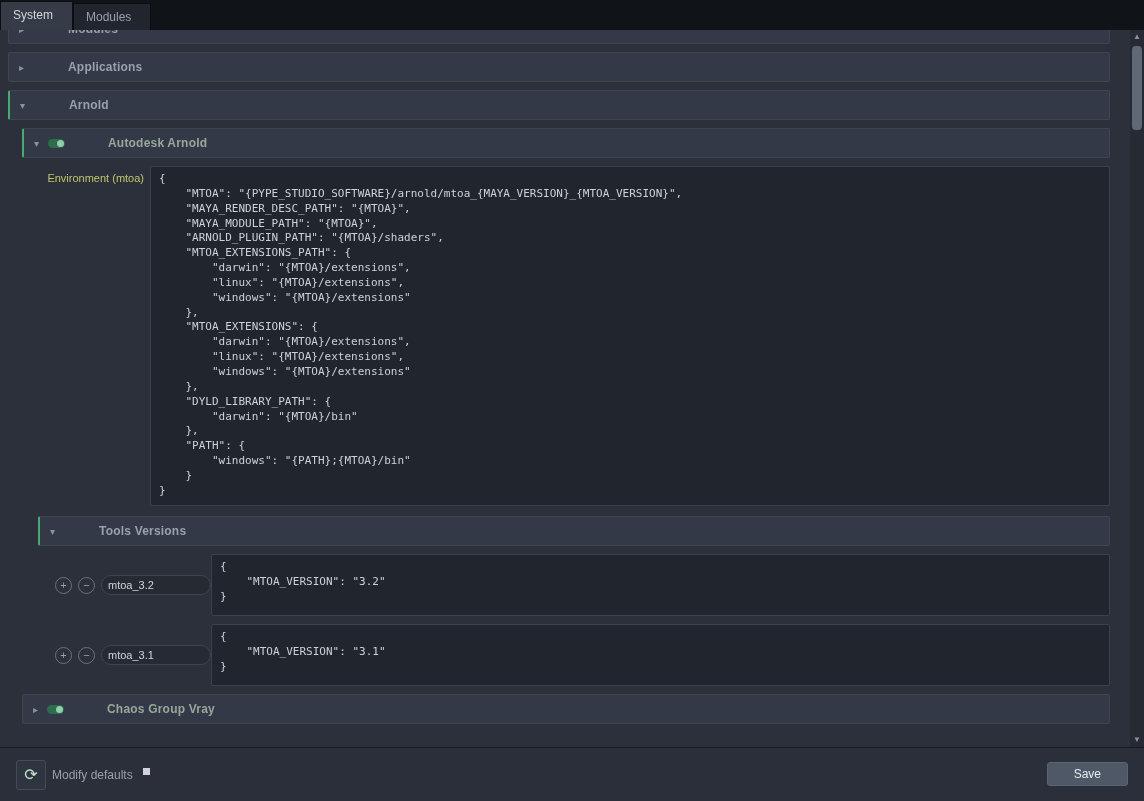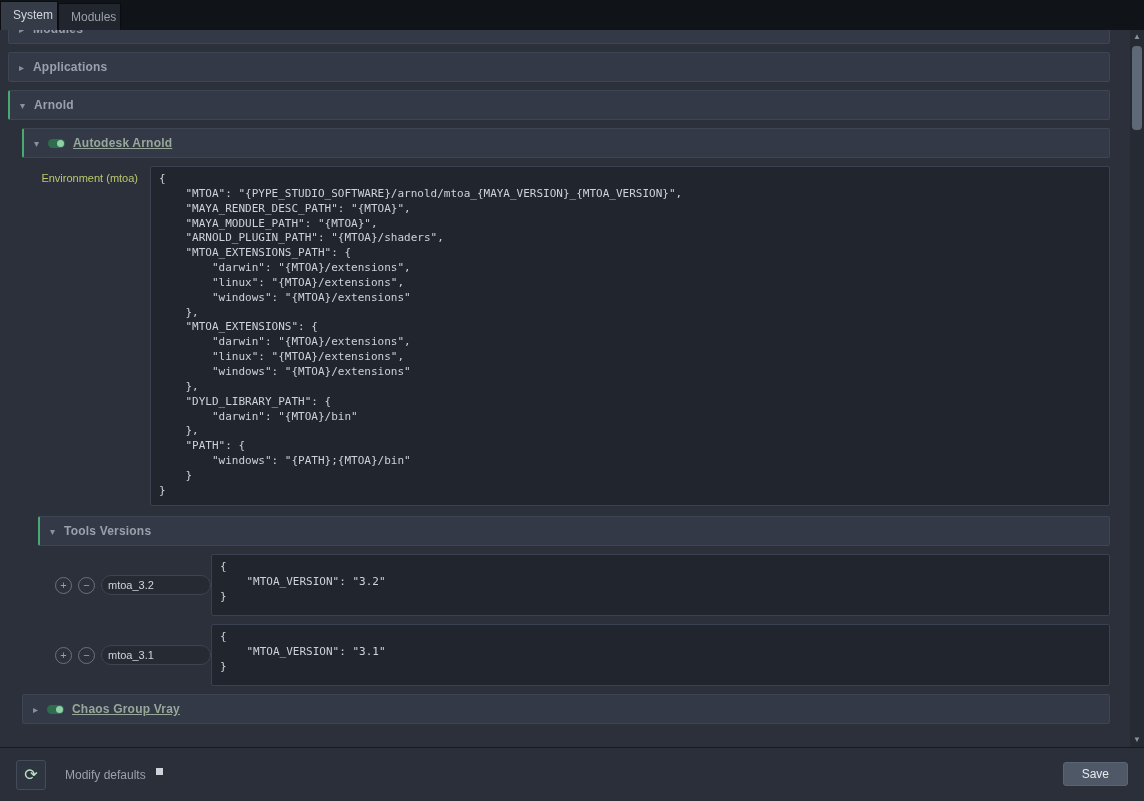--- a/index.html
+++ b/index.html
@@ -10,21 +10,21 @@
     color: #c3c8d4;
   }
   .app { position: relative; width: 1144px; height: 801px; display: flex; flex-direction: column; }
 
   
   .tabbar {
     height: 30px; background: #101318; display: flex; align-items: flex-end;
     flex: 0 0 30px;
   }
   .tab {
-    padding: 6px 4px 6px 12px; font-size: 12px; color: #9aa0aa;
+    padding: 6px 19px 6px 12px; font-size: 12px; color: #9aa0aa;
     background: #21252d; border: 1px solid #0b0d10; border-bottom: none;
     cursor: default; height: 27px;
   }
   .tab.active { background: #353b47; color: #d2d6de; height: 29px; }
 
   
   .content {
     position: relative; flex: 1 1 auto; overflow: hidden; background: #2b303b;
   }
   .scroll-clip { position: absolute; left: 0; right: 14px; top: 0; bottom: 0; overflow: hidden; }
@@ -33,40 +33,40 @@
   
   .section-header {
     height: 30px; display: flex; align-items: center;
     background: #333946; border: 1px solid #3e4553; border-radius: 2px;
     padding: 0 10px; margin-bottom: 8px; cursor: default;
   }
   .section-header.expanded { border-left: 2px solid #49a972; }
   .section-header .chevron {
     font-size: 10px; color: #8a909c; width: 14px; display: inline-block;
   }
-  .section-header .title { font-size: 12px; font-weight: bold; color: #9aa1ad; letter-spacing: .2px; }
-  .section-header .title.greenish { color: #97a89a; text-decoration: underline; }
+  .section-header .title { font-size: 12px; font-weight: bold; color: #9aa1ad; letter-spacing: .2px; margin-left: 35px; }
+  .section-header .title.greenish { color: #97a89a; }
 
   
   .toggle {
     position: relative; width: 17px; height: 9px; border-radius: 5px;
     background: #2f6b4d; margin: 0 8px 0 0; display: inline-block;
   }
   .toggle::after {
     content: ""; position: absolute; right: 1px; top: 1px; width: 7px; height: 7px;
     border-radius: 50%; background: #8fd0a8;
   }
 
   .indent-1 { margin-left: 14px; }
   .indent-2 { margin-left: 30px; }
 
   
   .env-row { display: flex; align-items: flex-start; margin: 0 0 10px 14px; }
   .env-label {
-    width: 128px; flex: 0 0 128px; text-align: right; padding: 6px 12px 0 0;
+    width: 128px; flex: 0 0 128px; text-align: right; padding: 6px 6px 0 0;
     font-size: 11px; color: #bcc76e;
   }
   textarea.code {
     flex: 1 1 auto; background: #21252d; border: 1px solid #3a4150; border-radius: 2px;
     color: #ccd2db; font-family: "DejaVu Sans Mono", monospace; font-size: 11px;
     line-height: 1.35; padding: 5px 8px; resize: none; outline: none; white-space: pre;
     overflow: hidden;
   }
   textarea.env-code { height: 340px; }
 
@@ -90,25 +90,25 @@
   
   .footer {
     flex: 0 0 54px; background: #2a2f39; border-top: 1px solid #171a20;
     display: flex; align-items: center; padding: 0 16px; position: relative;
   }
   .refresh-btn {
     width: 30px; height: 30px; background: #2f3540; border: 1px solid #454c59;
     border-radius: 3px; color: #bfe3c8; font-size: 16px; line-height: 26px;
     text-align: center; cursor: default; padding: 0;
   }
-  .modify-defaults { display: flex; margin-left: 19px; cursor: default; }
+  .modify-defaults { display: flex; margin-left: 6px; cursor: default; }
   .modify-defaults .md-label { font-size: 12px; color: #9aa0ac; }
   .md-marker { width: 7px; height: 7px; background: #d0d4da; margin-left: 10px; display: inline-block; }
   .save-btn {
-    position: absolute; right: 16px; top: 14px; height: 24px; padding: 0 18px;
+    position: absolute; right: 16px; top: 14px; height: 24px; padding: 0 26px;
     background: #4f5867; border: 1px solid #5b6474; border-radius: 3px;
     color: #e8eaee; font-size: 12px; cursor: default;
   }
 
   
   .scrollbar {
     position: absolute; top: 0; right: 0; bottom: 0; width: 14px;
     background: #262b33; display: flex; flex-direction: column; align-items: center;
   }
   .scroll-arrow { height: 14px; width: 14px; font-size: 8px; color: #8a919e; text-align: center; line-height: 14px; cursor: default; }

